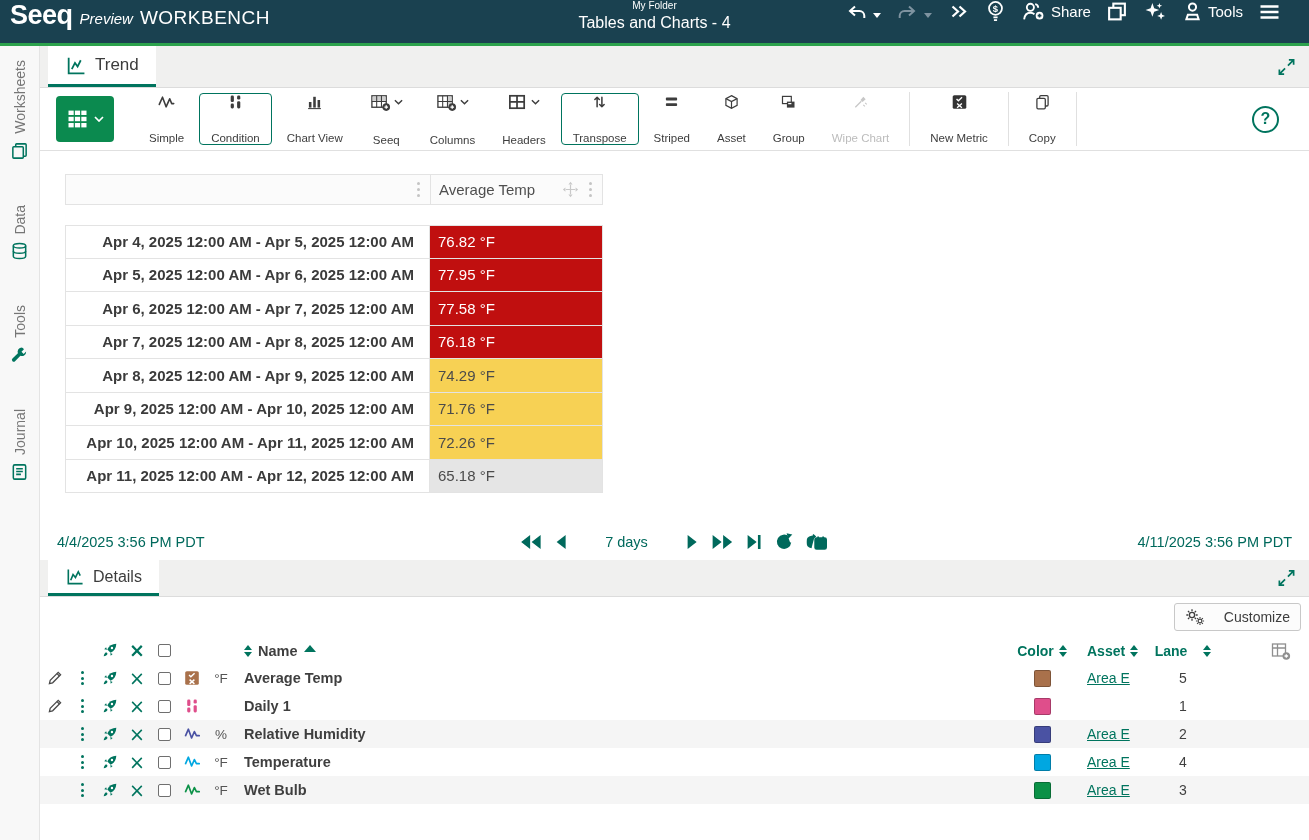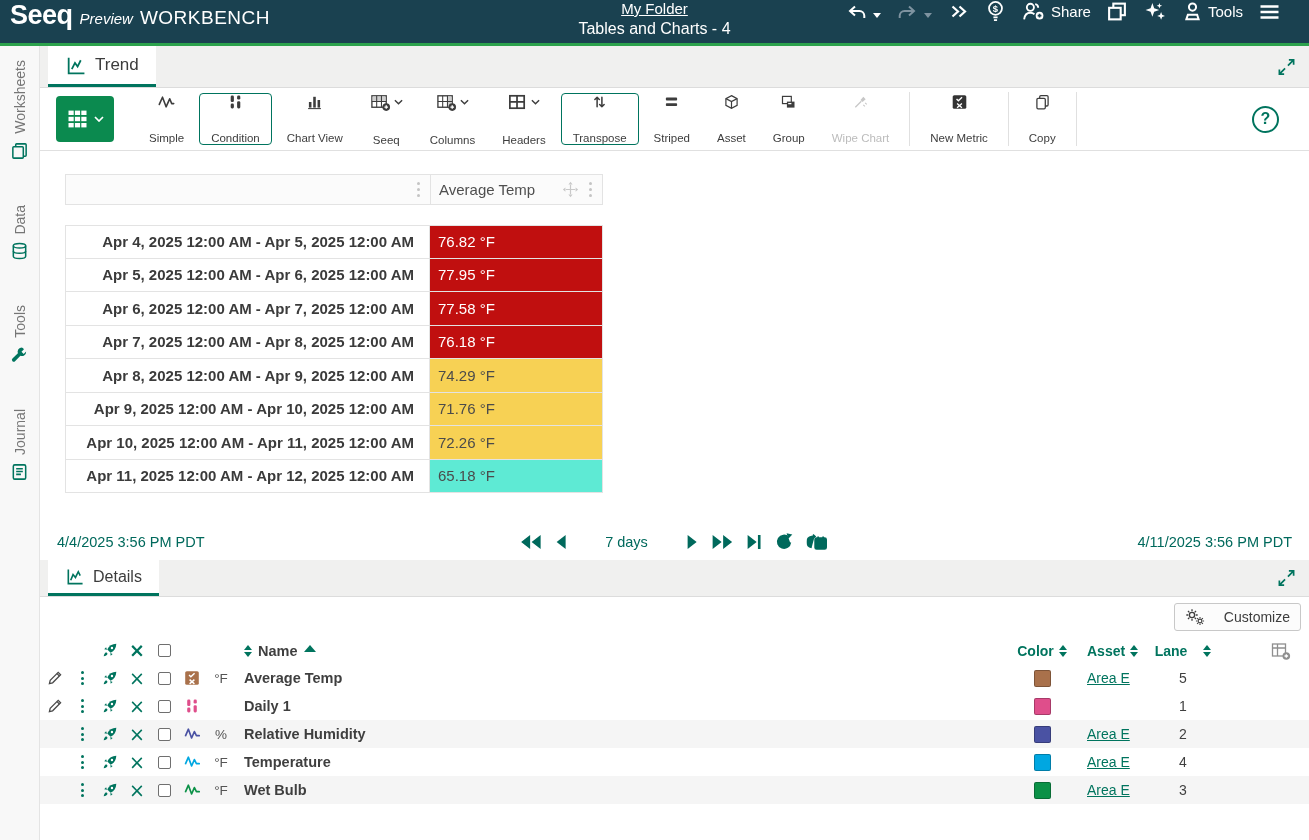--- a/index.html
+++ b/index.html
@@ -7,21 +7,21 @@
   body { font-family:"Liberation Sans","DejaVu Sans",sans-serif; background:#fff; position:relative; overflow:hidden; color:#3d3d3d; }
   svg { display:block; }
 
   
   .topbar { position:absolute; inset:0 0 auto 0; height:46px; background:#1a4150; border-bottom:3px solid #2ca24c; display:flex; align-items:flex-start; padding:0 28px 0 10px; color:#fff; }
   .logo { display:flex; align-items:baseline; gap:7px; cursor:pointer; }
   .logo .brand { font-size:27px; font-weight:bold; letter-spacing:-0.5px; }
   .logo .preview { font-style:italic; font-size:15px; }
   .logo .product { font-size:19px; letter-spacing:0.5px; }
   .tb-center { position:absolute; left:50%; transform:translateX(-50%); text-align:center; line-height:1.25; }
-  .tb-center .crumb { font-size:15px; text-decoration:underline; cursor:pointer; }
+  .tb-center .crumb { font-size:10px; cursor:pointer; }
   .tb-center .title { font-size:16px; }
   .tb-right { margin-left:auto; display:flex; align-items:center; gap:15px; font-size:15px; }
   .tb-btn { display:flex; align-items:center; gap:5px; cursor:pointer; }
   .chev-w { width:0;height:0;border-left:4px solid transparent;border-right:4px solid transparent;border-top:5px solid #fff; margin-top:8px;}
   .chev-g { border-top-color:#7e93a0; }
 
   
   .sidebar { position:absolute; top:46px; left:0; bottom:0; width:40px; background:#f8f8f8; border-right:1px solid #e4e4e4; display:flex; flex-direction:column; align-items:center; padding-top:14px; gap:44px; }
   .side-item { display:flex; flex-direction:column; align-items:center; gap:7px; cursor:pointer; }
   .side-label { writing-mode:vertical-rl; transform:rotate(180deg); color:#767676; font-size:14px; }
@@ -424,21 +424,21 @@
         <div class="trow">
           <div class="tcell-range">Apr 9, 2025 12:00 AM - Apr 10, 2025 12:00 AM</div>
           <div class="tcell-value" style="background: rgb(247, 209, 84); color: rgb(75, 75, 75);">71.76 °F</div>
         </div>
         <div class="trow">
           <div class="tcell-range">Apr 10, 2025 12:00 AM - Apr 11, 2025 12:00 AM</div>
           <div class="tcell-value" style="background: rgb(247, 209, 84); color: rgb(75, 75, 75);">72.26 °F</div>
         </div>
         <div class="trow">
           <div class="tcell-range">Apr 11, 2025 12:00 AM - Apr 12, 2025 12:00 AM</div>
-          <div class="tcell-value" style="background: #5eead4; color: rgb(75, 75, 75);">65.18 °F</div>
+          <div class="tcell-value" style="background: #e5e5e5; color: rgb(75, 75, 75);">65.18 °F</div>
         </div>
       </div>
     </div>
   </div>
 
   <div class="timebar">
     <span class="link-ish">4/4/2025 3:56 PM  PDT</span>
     <div class="time-ctrl">
       <svg class="tico" width="22" height="16" viewBox="0 0 22 16">
           <path d="M10.5 1L1.5 8l9 7zM21 1l-9 7 9 7z"></path>

